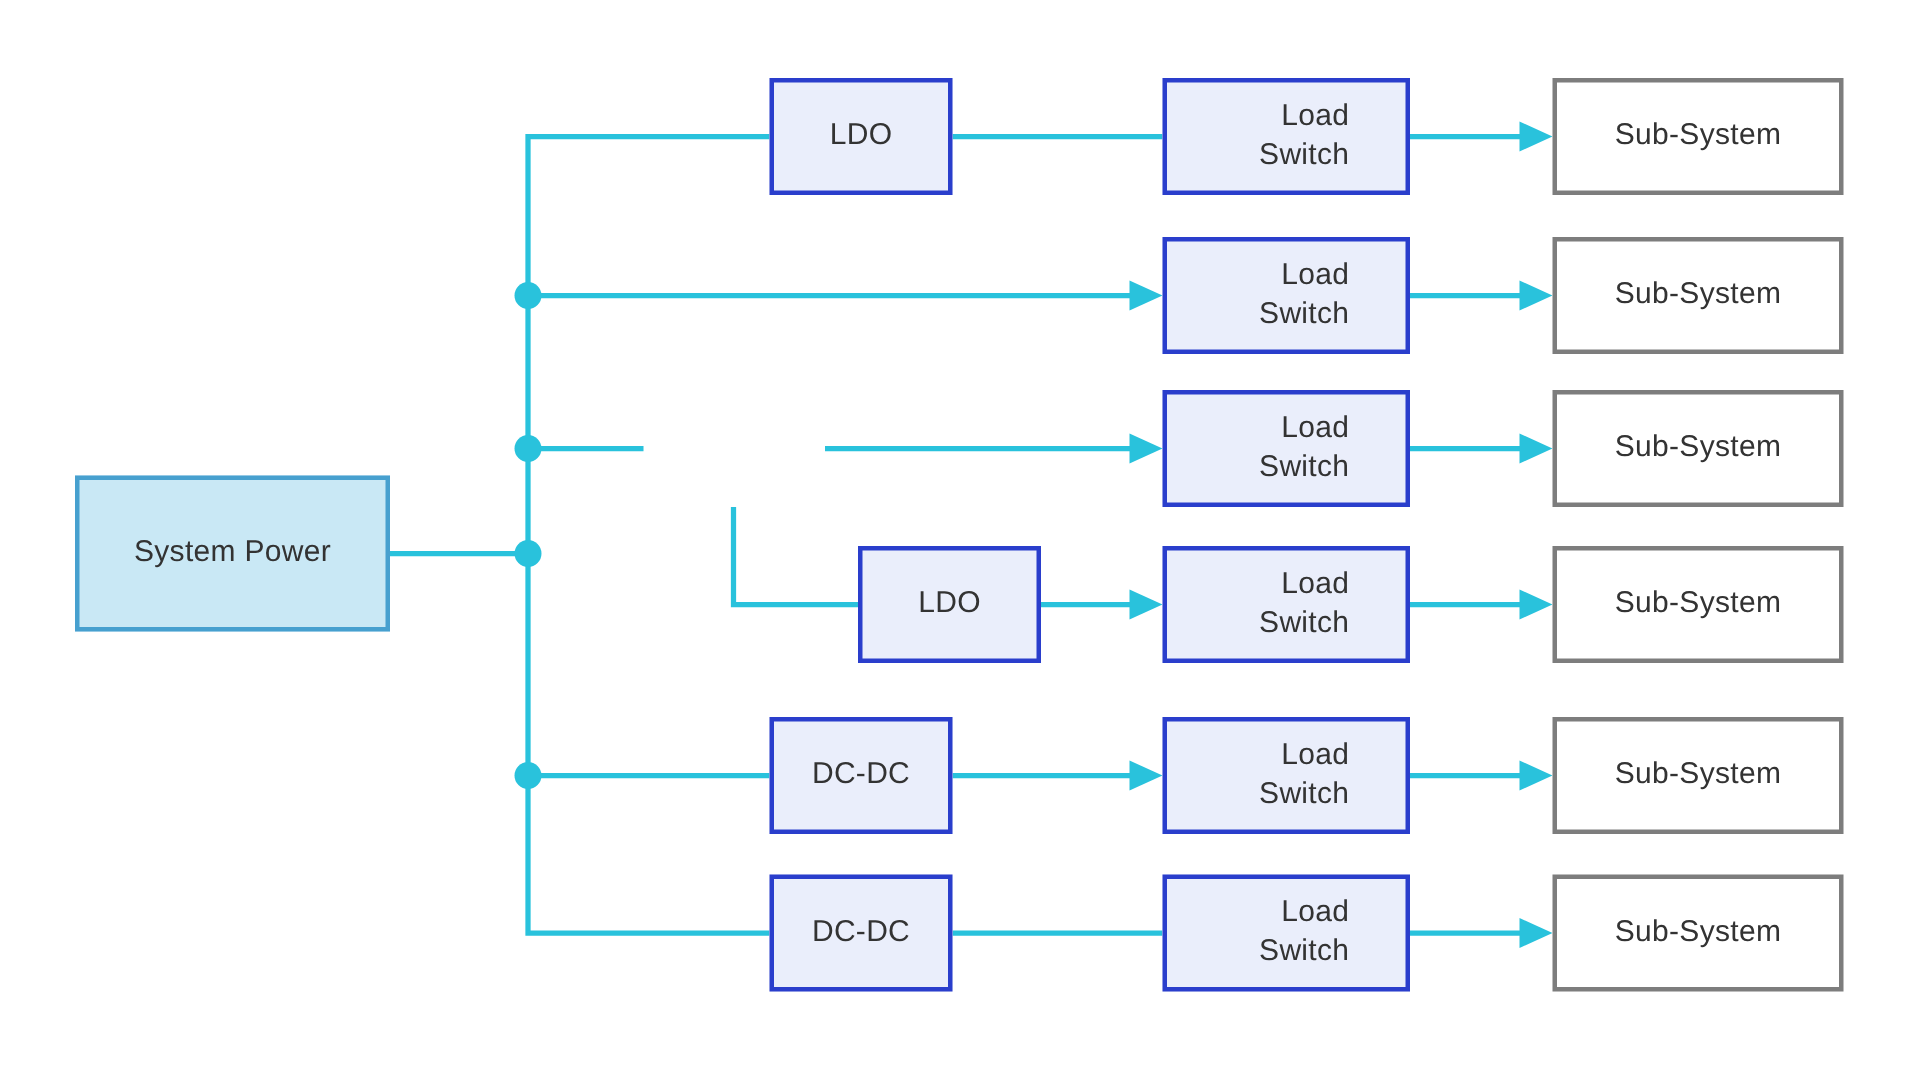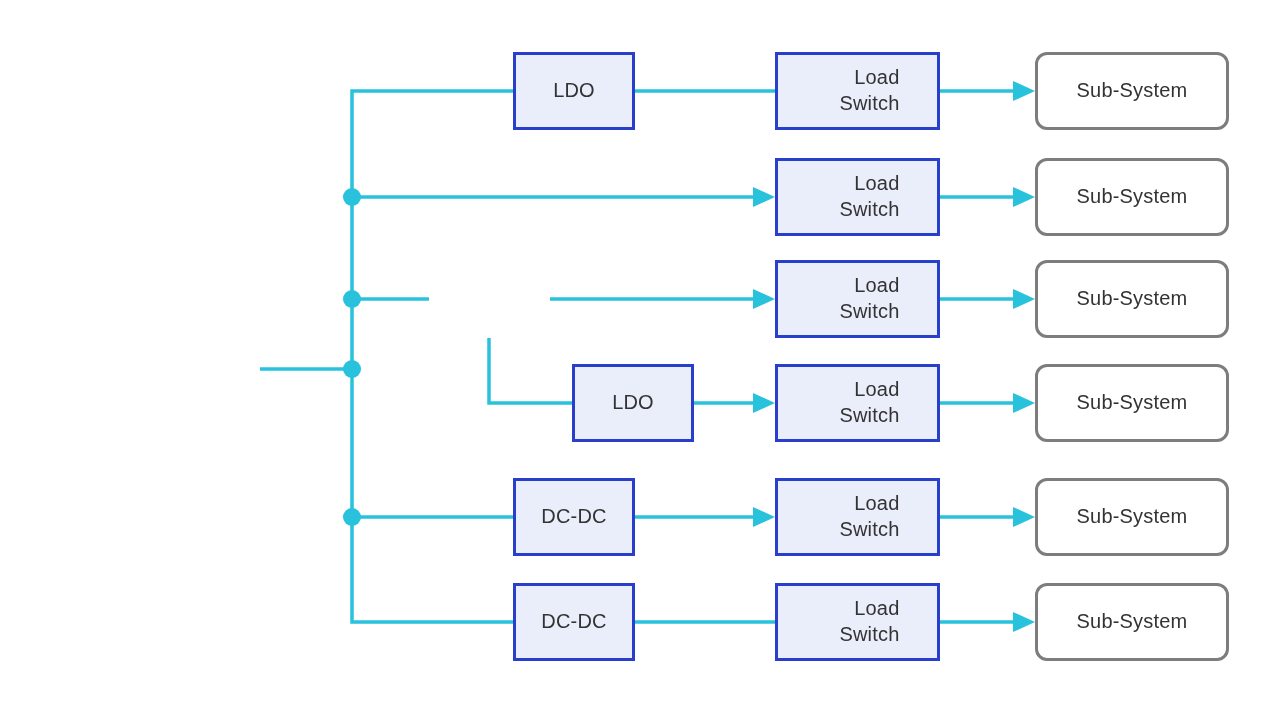--- a/index.html
+++ b/index.html
@@ -18,21 +18,21 @@
   .stage{position:relative;width:1280px;height:720px;background:var(--background);overflow:hidden;}
   .wires{position:absolute;left:0;top:0;width:1280px;height:720px;}
   .wire{stroke:var(--connector);stroke-width:3.5;fill:none;stroke-linejoin:miter;}
   .arrowhead{fill:var(--connector);stroke:none;}
   .junction{fill:var(--connector);stroke:none;}
   .node{position:absolute;display:flex;align-items:center;justify-content:center;
         box-sizing:border-box;text-align:center;background:var(--regulator-box-fill);
         border:3px solid var(--regulator-box-border);}
   .node .label{font-size:20px;line-height:1.28;color:var(--label-text);letter-spacing:.2px;}
   .node--source{background:var(--source-box-fill);border-color:var(--source-box-border);}
-  .node--sub{background:var(--subsystem-box-fill);border-color:var(--subsystem-box-border);border-radius:12px;}
+  .node--sub{background:var(--subsystem-box-fill);border-color:var(--subsystem-box-border);}
   .node--ls .label{max-width:84px;text-align:right;}
 </style>
 </head>
 <body>
 
 <div class="stage">
 
   <svg class="wires" viewBox="0 0 1280 720" xmlns="http://www.w3.org/2000/svg">
 
     <path class="wire" d="M513 91 L352 91 L352 622 L513 622"></path>
@@ -71,20 +71,23 @@
     <polygon class="arrowhead" points="1035,403 1013,393 1013,413"></polygon>
     <polygon class="arrowhead" points="1035,517 1013,507 1013,527"></polygon>
     <polygon class="arrowhead" points="1035,622 1013,612 1013,632"></polygon>
 
     <circle class="junction" cx="352" cy="197" r="9"></circle>
     <circle class="junction" cx="352" cy="299" r="9"></circle>
     <circle class="junction" cx="352" cy="369" r="9"></circle>
     <circle class="junction" cx="352" cy="517" r="9"></circle>
   </svg>
 
+  <div class="node node--source" style="left:50px;top:317px;width:210px;height:104px">
+    <span class="label">System Power</span>
+  </div>
 
   <div class="node" style="left:513px;top:52px;width:122px;height:78px">
     <span class="label">LDO</span>
   </div>
   <div class="node" style="left:572px;top:364px;width:122px;height:78px">
     <span class="label">LDO</span>
   </div>
   <div class="node" style="left:513px;top:478px;width:122px;height:78px">
     <span class="label">DC-DC</span>
   </div>

